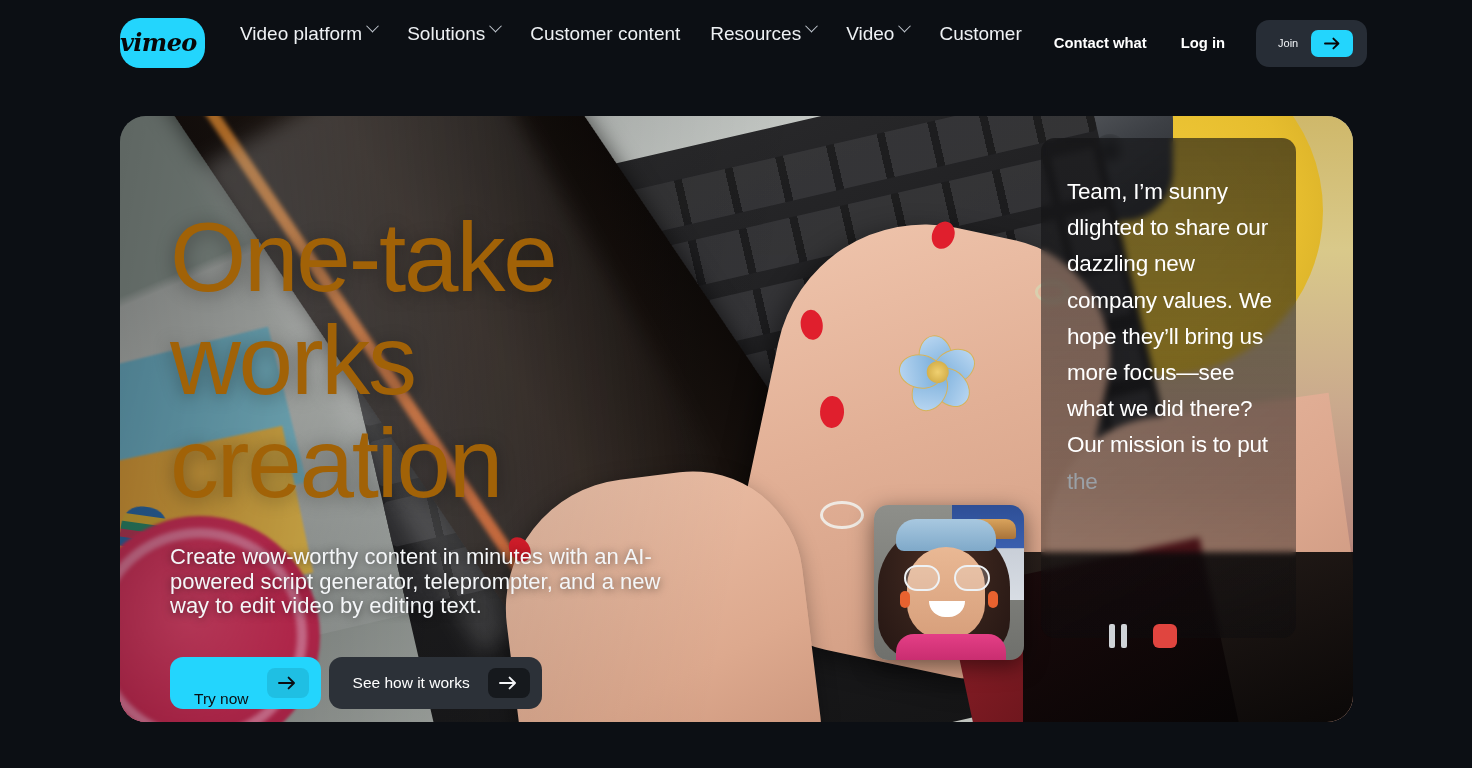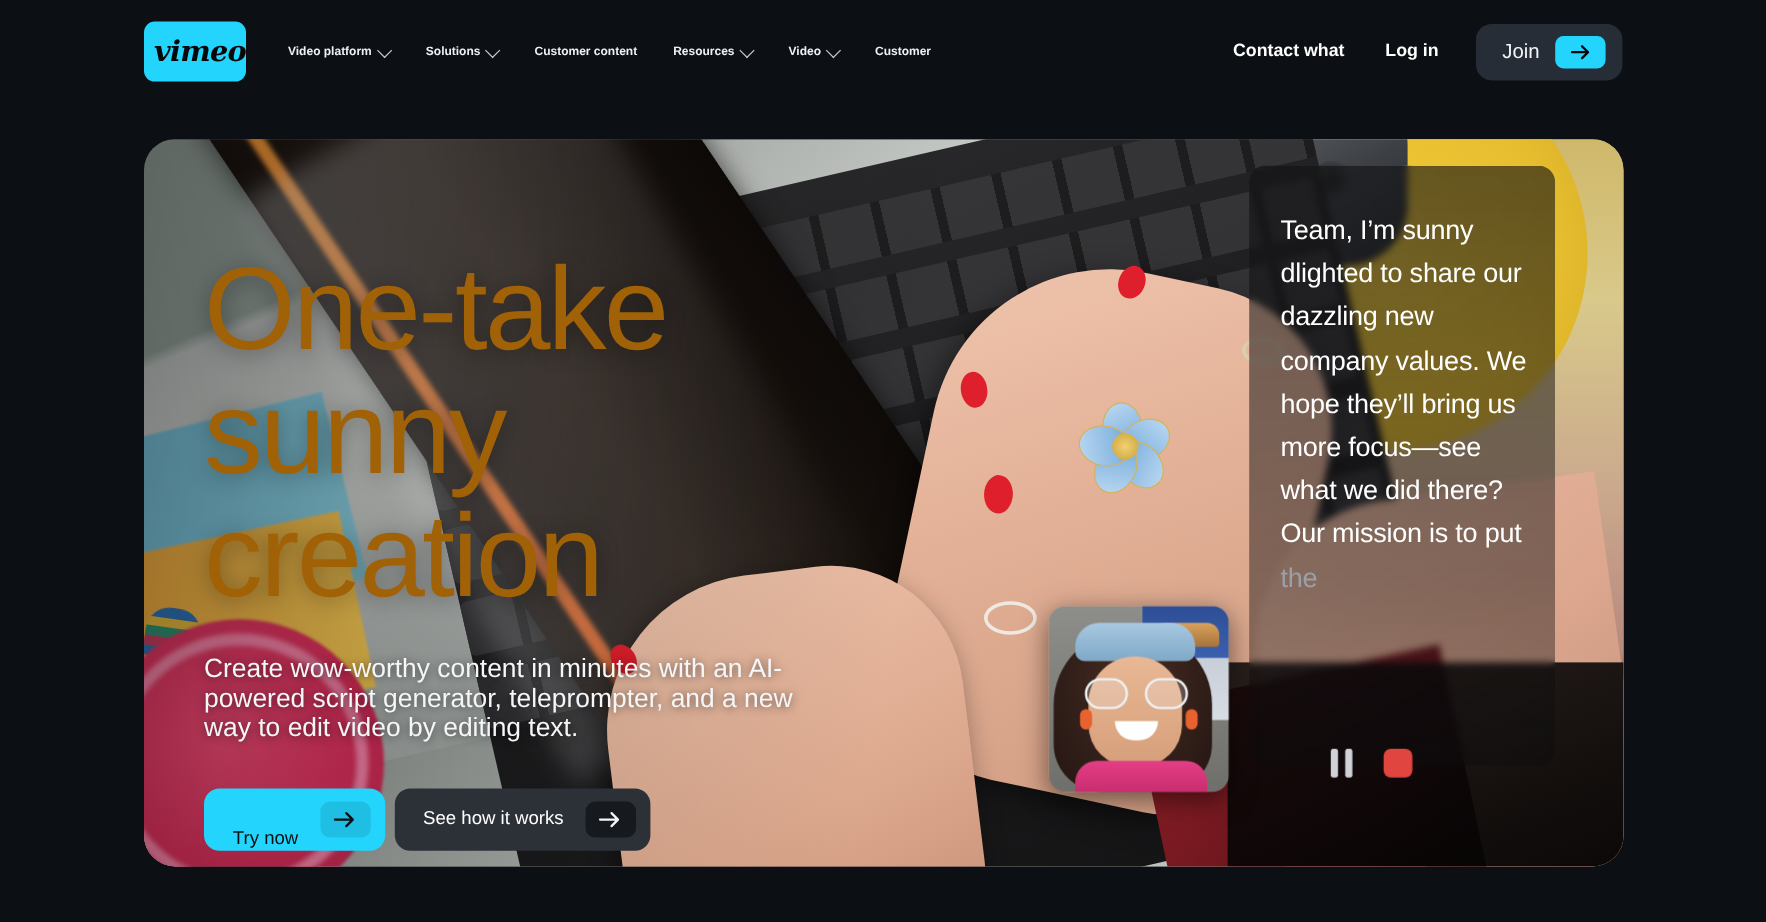--- a/index.html
+++ b/index.html
@@ -14,48 +14,47 @@
   
   .nav {
     position:absolute; top:0; left:0;
     width:1472px; height:86px;
     display:flex; align-items:center;
     padding:0 120px;
   }
   .logo {
     width:85px; height:50px;
     background:#23d5fd;
-    border-radius:9px;
-    display:flex; align-items:center; justify-content:flex-end;
+    border-radius:20px;
+    display:flex; align-items:center; justify-content:flex-start;
     flex:0 0 auto;
     cursor:pointer;
   }
   .logo-word {
     font-family:"DejaVu Serif", serif;
     font-style:italic;
     font-weight:700;
     font-size:24px;
     color:#07080a;
     letter-spacing:-0.6px;
     line-height:1;
   }
   .nav-links {
     display:flex; align-items:center;
     margin-left:20px;
     gap:0;
   }
   .nav-link {
-    display:flex; align-items:center; gap:6px;
+    display:flex; align-items:flex-start; gap:6px;
     padding:0 15px;
     height:40px;
-    font-size:10px;
+    font-size:19px;
     color:#eef1f4;
     cursor:pointer;
     white-space:nowrap;
-    font-weight:bold;
   }
   .chev {
     display:inline-block;
     width:9px; height:9px;
     border-right:1.6px solid #c3c9d1;
     border-bottom:1.6px solid #c3c9d1;
     transform:rotate(45deg) translate(-1px,-1px);
     flex:0 0 auto;
   }
   .nav-right {
@@ -67,21 +66,21 @@
     padding:0 17px; cursor:pointer; white-space:nowrap;
   }
   .join-wrap {
     display:flex; align-items:center; gap:13px;
     background:#272d36;
     border-radius:13px;
     padding:10px 14px 10px 22px;
     margin-left:14px;
     cursor:pointer;
   }
-  .join-label { font-size:17px; color:#f2f5f8; }
+  .join-label { font-size:11px; color:#f2f5f8; }
   .join-arrow {
     width:42px; height:27px;
     background:#23d5fd;
     border-radius:7px;
     display:flex; align-items:center; justify-content:center;
   }
   .arrow-svg { display:block; }
 
   
   .hero {
@@ -527,21 +526,21 @@
 
     <div class="arm"></div>
     <div class="red-cloth"></div>
     <div class="dark-bottom-right"></div>
     <div class="wash"></div>
   </div>
 
   <div class="hero-copy">
     <h1 class="headline">
       <span>One-take</span><br>
-      <span>sunny</span><br>
+      <span>works</span><br>
       <span>creation</span>
     </h1>
 
     <p class="subhead">Create wow-worthy content in minutes with an AI-powered script generator, teleprompter, and a new way to edit video by editing text.</p>
 
     <div class="cta-row">
       <div class="btn btn-primary">
         <span class="btn-label">Try now</span>
         <span class="btn-arrow">
           <svg width="19" height="14" viewBox="0 0 19 14" aria-hidden="true">

